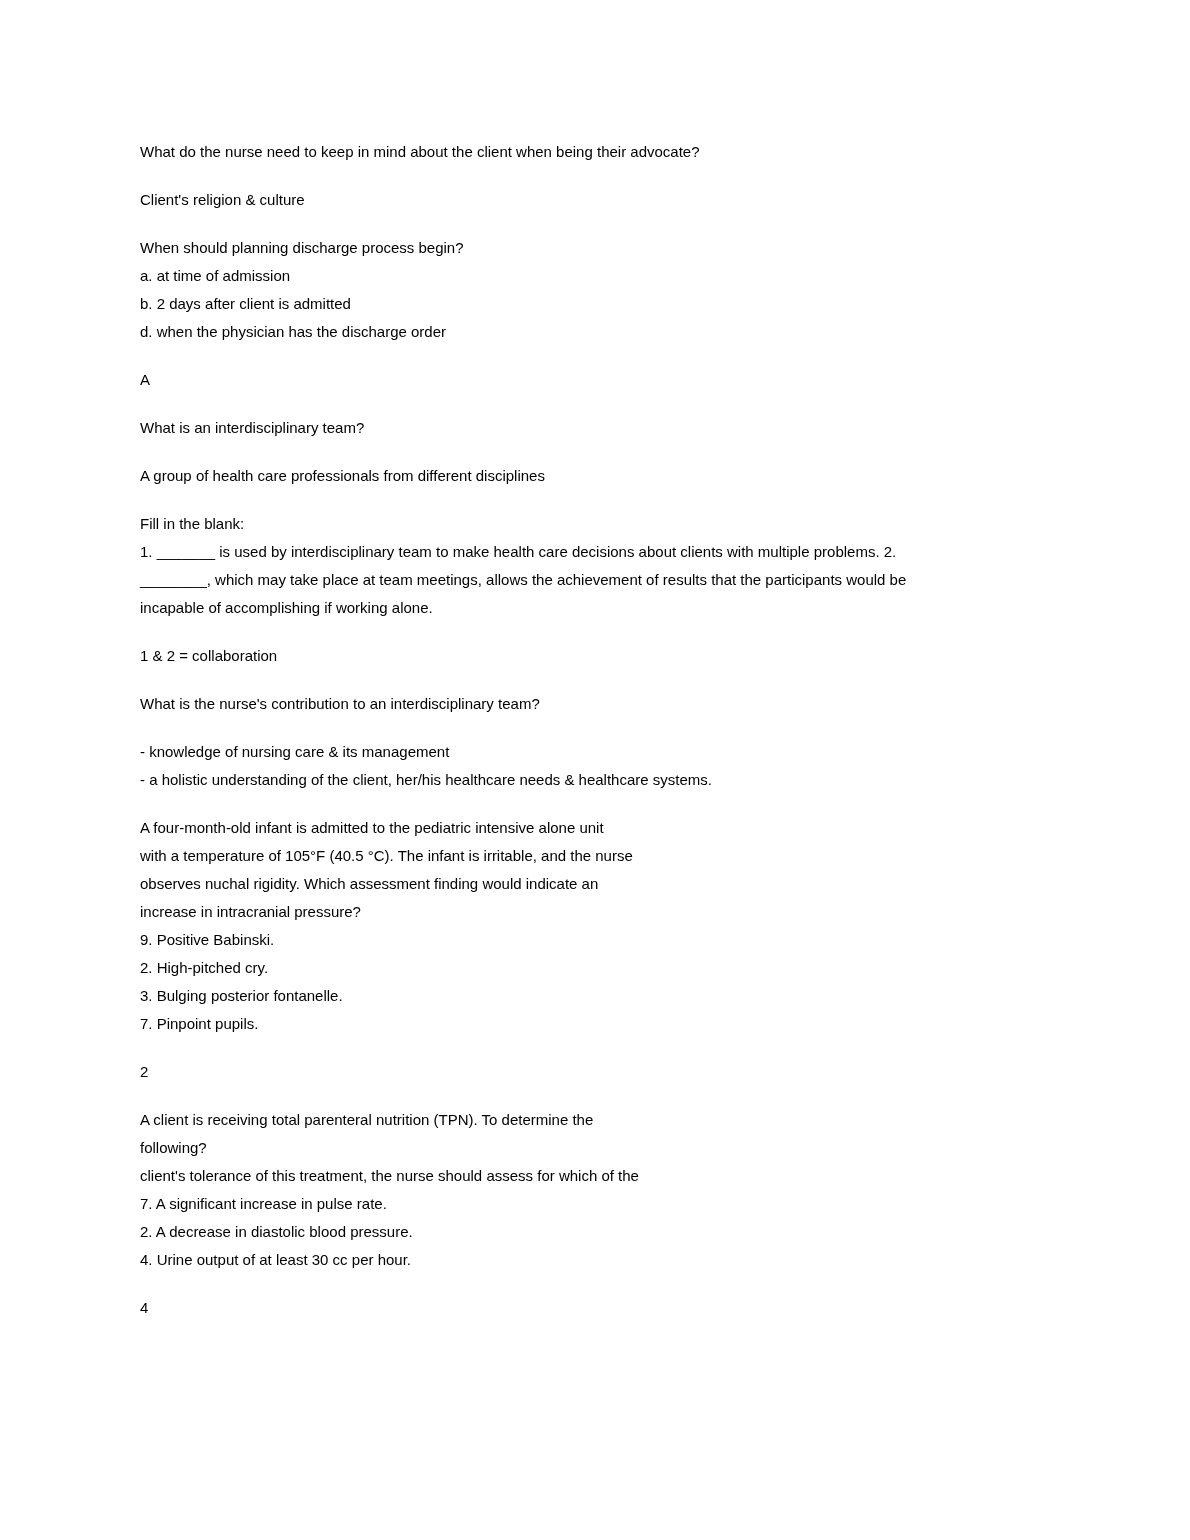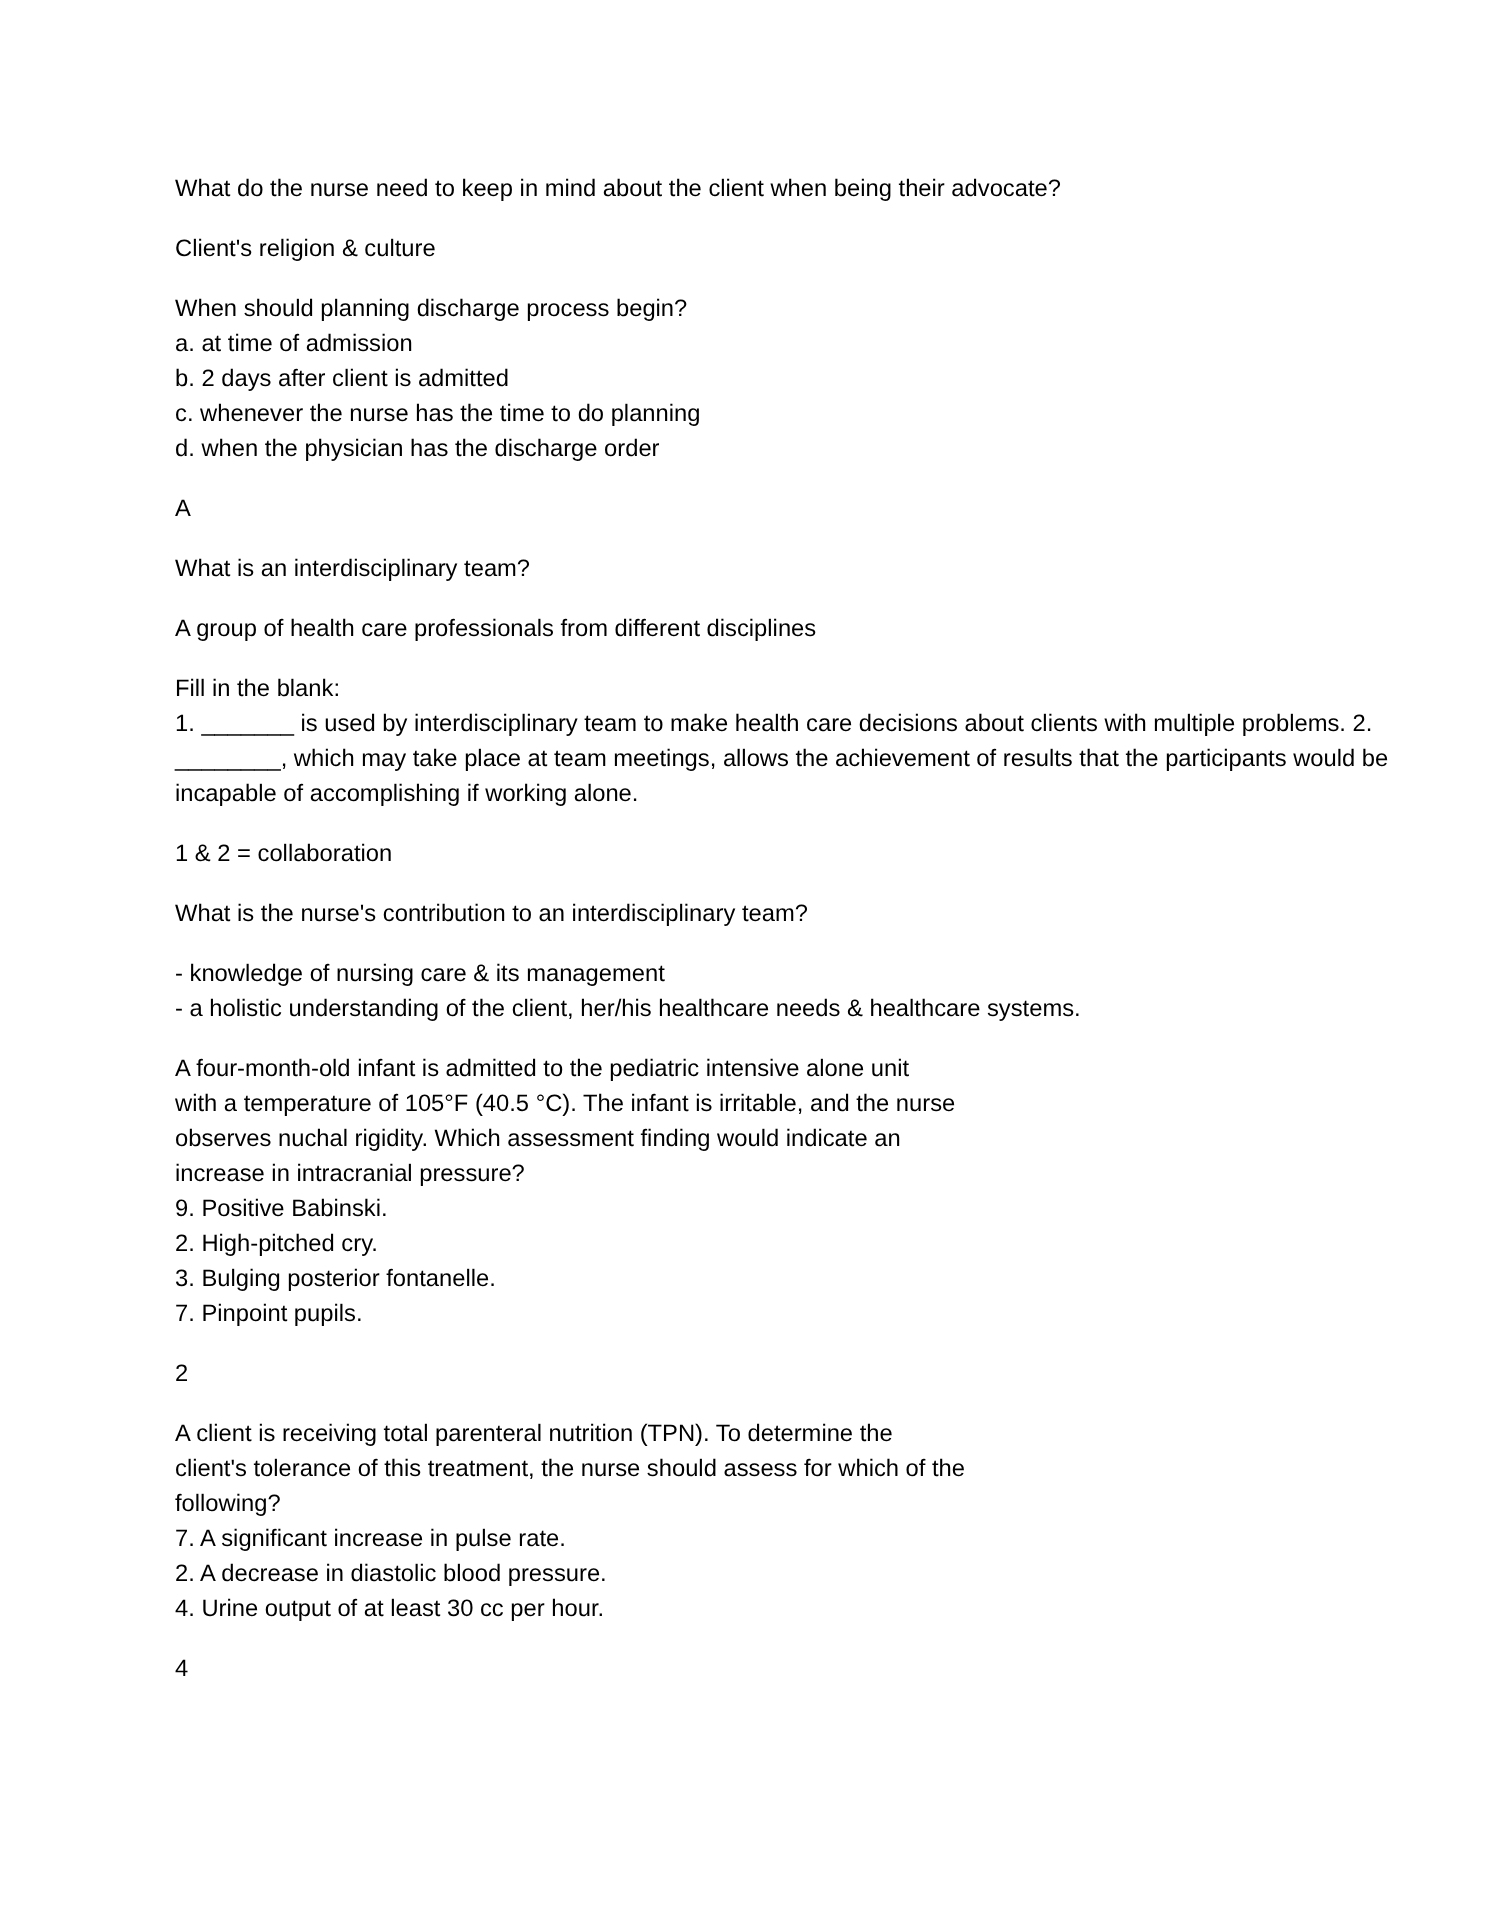--- a/index.html
+++ b/index.html
@@ -13,42 +13,41 @@
   .page {
     width: 1190px;
     height: 1540px;
     background: #ffffff;
     color: #000000;
     padding: 138px 130px 0 140px;
     overflow: hidden;
   }
   .para { margin-bottom: 20px; }
   .line {
-    font-size: 19px;
+    font-size: 15px;
     line-height: 28px;
     white-space: pre;
     letter-spacing: 0;
   }
 </style>
 </head>
 <body>
 
 <div class="page">
   <div>
       <div class="para">
         <div class="line">What do the nurse need to keep in mind about the client when being their advocate?</div>
       </div>
       <div class="para">
         <div class="line">Client's religion &amp; culture</div>
       </div>
       <div class="para">
         <div class="line">When should planning discharge process begin?</div>
         <div class="line">a. at time of admission</div>
         <div class="line">b. 2 days after client is admitted</div>
-        <div class="line">c. whenever the nurse has the time to do planning</div>
         <div class="line">d. when the physician has the discharge order</div>
       </div>
       <div class="para">
         <div class="line">A</div>
       </div>
       <div class="para">
         <div class="line">What is an interdisciplinary team?</div>
       </div>
       <div class="para">
         <div class="line">A group of health care professionals from different disciplines</div>
@@ -77,22 +76,22 @@
         <div class="line">9. Positive Babinski.</div>
         <div class="line">2. High-pitched cry.</div>
         <div class="line">3. Bulging posterior fontanelle.</div>
         <div class="line">7. Pinpoint pupils.</div>
       </div>
       <div class="para">
         <div class="line">2</div>
       </div>
       <div class="para">
         <div class="line">A client is receiving total parenteral nutrition (TPN). To determine the</div>
+        <div class="line">following?</div>
         <div class="line">client's tolerance of this treatment, the nurse should assess for which of the</div>
-        <div class="line">following?</div>
         <div class="line">7. A significant increase in pulse rate.</div>
         <div class="line">2. A decrease in diastolic blood pressure.</div>
         <div class="line">4. Urine output of at least 30 cc per hour.</div>
       </div>
       <div class="para">
         <div class="line">4</div>
       </div>
     </div>
 </div>
 

